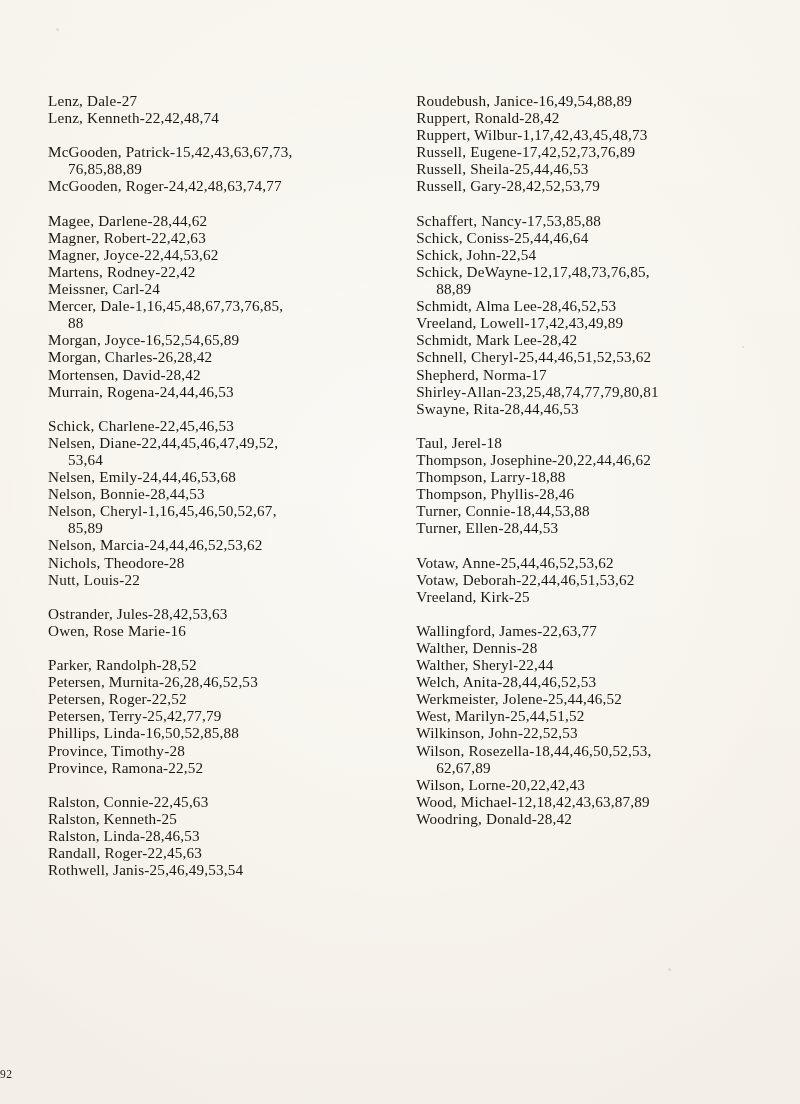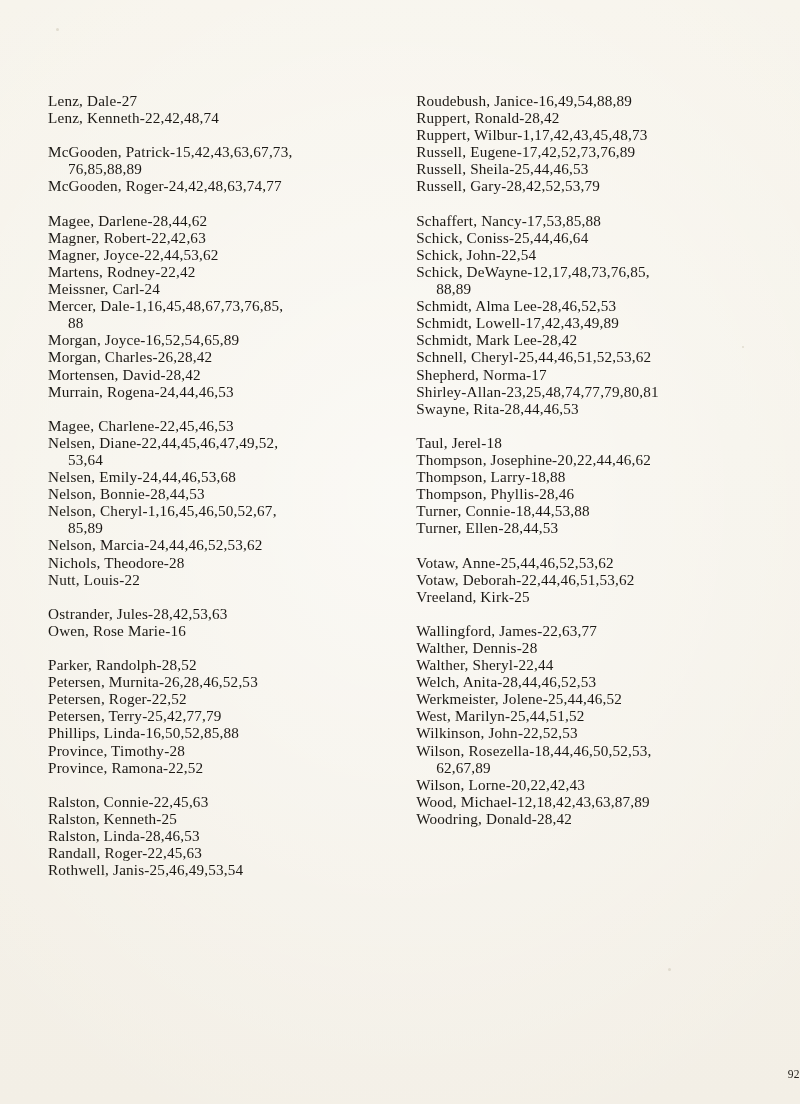--- a/index.html
+++ b/index.html
@@ -62,21 +62,21 @@
     margin-left: -20px;
   }
   .gap {
     height: 17.1px;
   }
   .page-number {
     position: absolute;
     left: 0;
     right: 0;
     top: 1068px;
-    text-align: right;
+    text-align: left;
     font-size: 11.5px;
     letter-spacing: 0.4px;
     color: #23201b;
   }
   
   .speck {
     position: absolute;
     background: #cfc8b8;
     border-radius: 50%;
     opacity: 0.55;
@@ -102,21 +102,21 @@
         <p class="entry"><span class="first">Magner, Robert-22,42,63</span></p>
         <p class="entry"><span class="first">Magner, Joyce-22,44,53,62</span></p>
         <p class="entry"><span class="first">Martens, Rodney-22,42</span></p>
         <p class="entry"><span class="first">Meissner, Carl-24</span></p>
         <p class="entry"><span class="first">Mercer, Dale-1,16,45,48,67,73,76,85,</span><br><span>88</span></p>
         <p class="entry"><span class="first">Morgan, Joyce-16,52,54,65,89</span></p>
         <p class="entry"><span class="first">Morgan, Charles-26,28,42</span></p>
         <p class="entry"><span class="first">Mortensen, David-28,42</span></p>
         <p class="entry"><span class="first">Murrain, Rogena-24,44,46,53</span></p>
         <div class="gap"></div>
-        <p class="entry"><span class="first">Magee, Charlene-22,45,46,53</span></p>
+        <p class="entry"><span class="first">Schick, Charlene-22,45,46,53</span></p>
         <p class="entry"><span class="first">Nelsen, Diane-22,44,45,46,47,49,52,</span><br><span>53,64</span></p>
         <p class="entry"><span class="first">Nelsen, Emily-24,44,46,53,68</span></p>
         <p class="entry"><span class="first">Nelson, Bonnie-28,44,53</span></p>
         <p class="entry"><span class="first">Nelson, Cheryl-1,16,45,46,50,52,67,</span><br><span>85,89</span></p>
         <p class="entry"><span class="first">Nelson, Marcia-24,44,46,52,53,62</span></p>
         <p class="entry"><span class="first">Nichols, Theodore-28</span></p>
         <p class="entry"><span class="first">Nutt, Louis-22</span></p>
         <div class="gap"></div>
         <p class="entry"><span class="first">Ostrander, Jules-28,42,53,63</span></p>
         <p class="entry"><span class="first">Owen, Rose Marie-16</span></p>
@@ -141,21 +141,21 @@
         <p class="entry"><span class="first">Ruppert, Wilbur-1,17,42,43,45,48,73</span></p>
         <p class="entry"><span class="first">Russell, Eugene-17,42,52,73,76,89</span></p>
         <p class="entry"><span class="first">Russell, Sheila-25,44,46,53</span></p>
         <p class="entry"><span class="first">Russell, Gary-28,42,52,53,79</span></p>
         <div class="gap"></div>
         <p class="entry"><span class="first">Schaffert, Nancy-17,53,85,88</span></p>
         <p class="entry"><span class="first">Schick, Coniss-25,44,46,64</span></p>
         <p class="entry"><span class="first">Schick, John-22,54</span></p>
         <p class="entry"><span class="first">Schick, DeWayne-12,17,48,73,76,85,</span><br><span>88,89</span></p>
         <p class="entry"><span class="first">Schmidt, Alma Lee-28,46,52,53</span></p>
-        <p class="entry"><span class="first">Schmidt, Lowell-17,42,43,49,89</span></p>
+        <p class="entry"><span class="first">Vreeland, Lowell-17,42,43,49,89</span></p>
         <p class="entry"><span class="first">Schmidt, Mark Lee-28,42</span></p>
         <p class="entry"><span class="first">Schnell, Cheryl-25,44,46,51,52,53,62</span></p>
         <p class="entry"><span class="first">Shepherd, Norma-17</span></p>
         <p class="entry"><span class="first">Shirley-Allan-23,25,48,74,77,79,80,81</span></p>
         <p class="entry"><span class="first">Swayne, Rita-28,44,46,53</span></p>
         <div class="gap"></div>
         <p class="entry"><span class="first">Taul, Jerel-18</span></p>
         <p class="entry"><span class="first">Thompson, Josephine-20,22,44,46,62</span></p>
         <p class="entry"><span class="first">Thompson, Larry-18,88</span></p>
         <p class="entry"><span class="first">Thompson, Phyllis-28,46</span></p>

